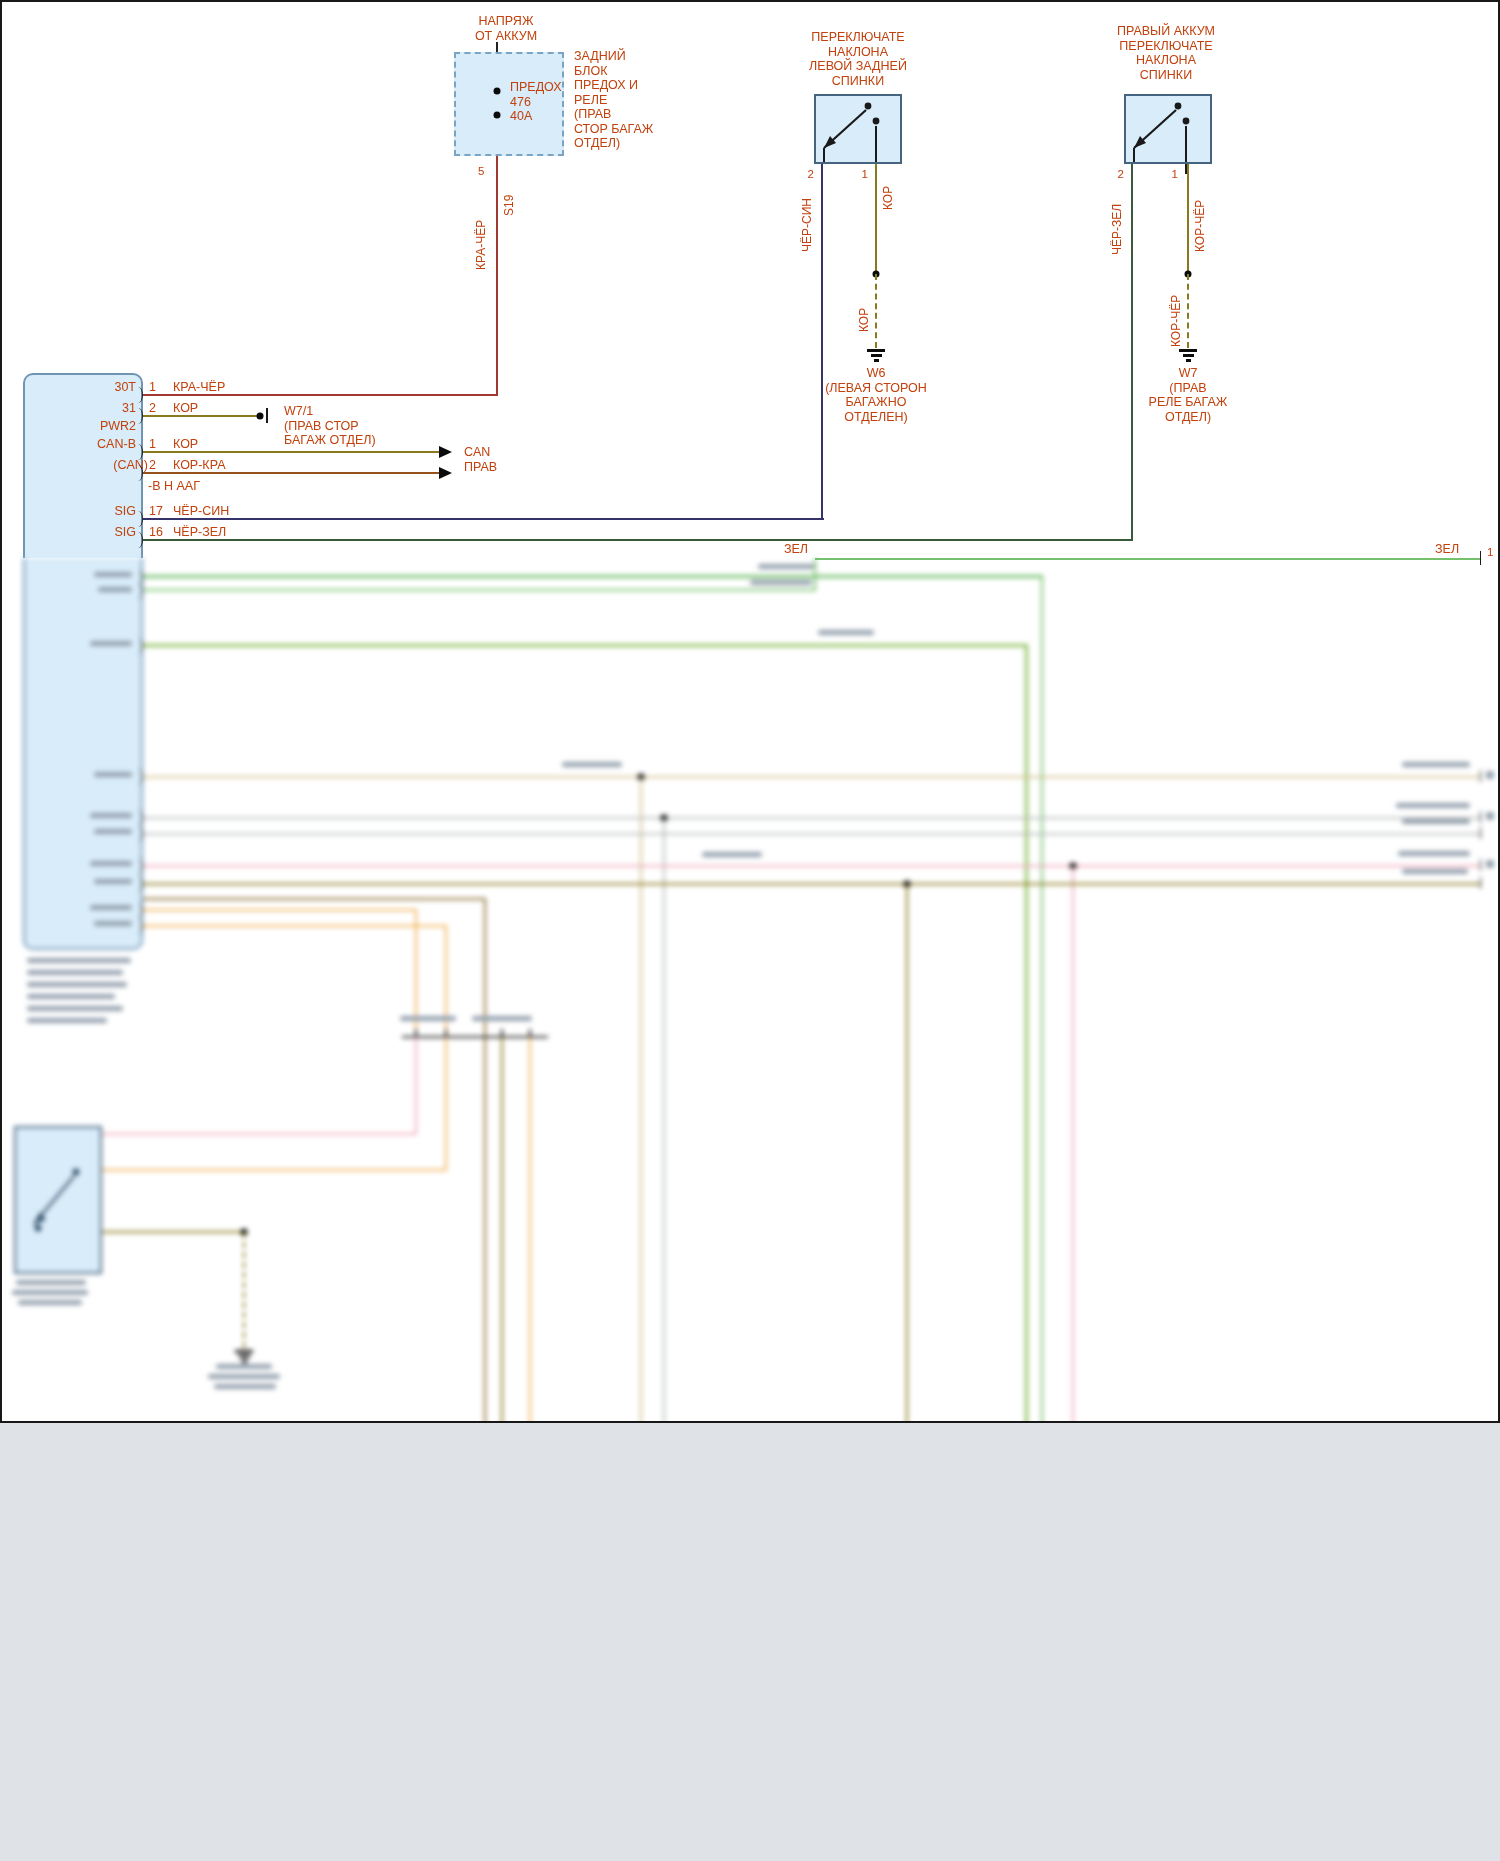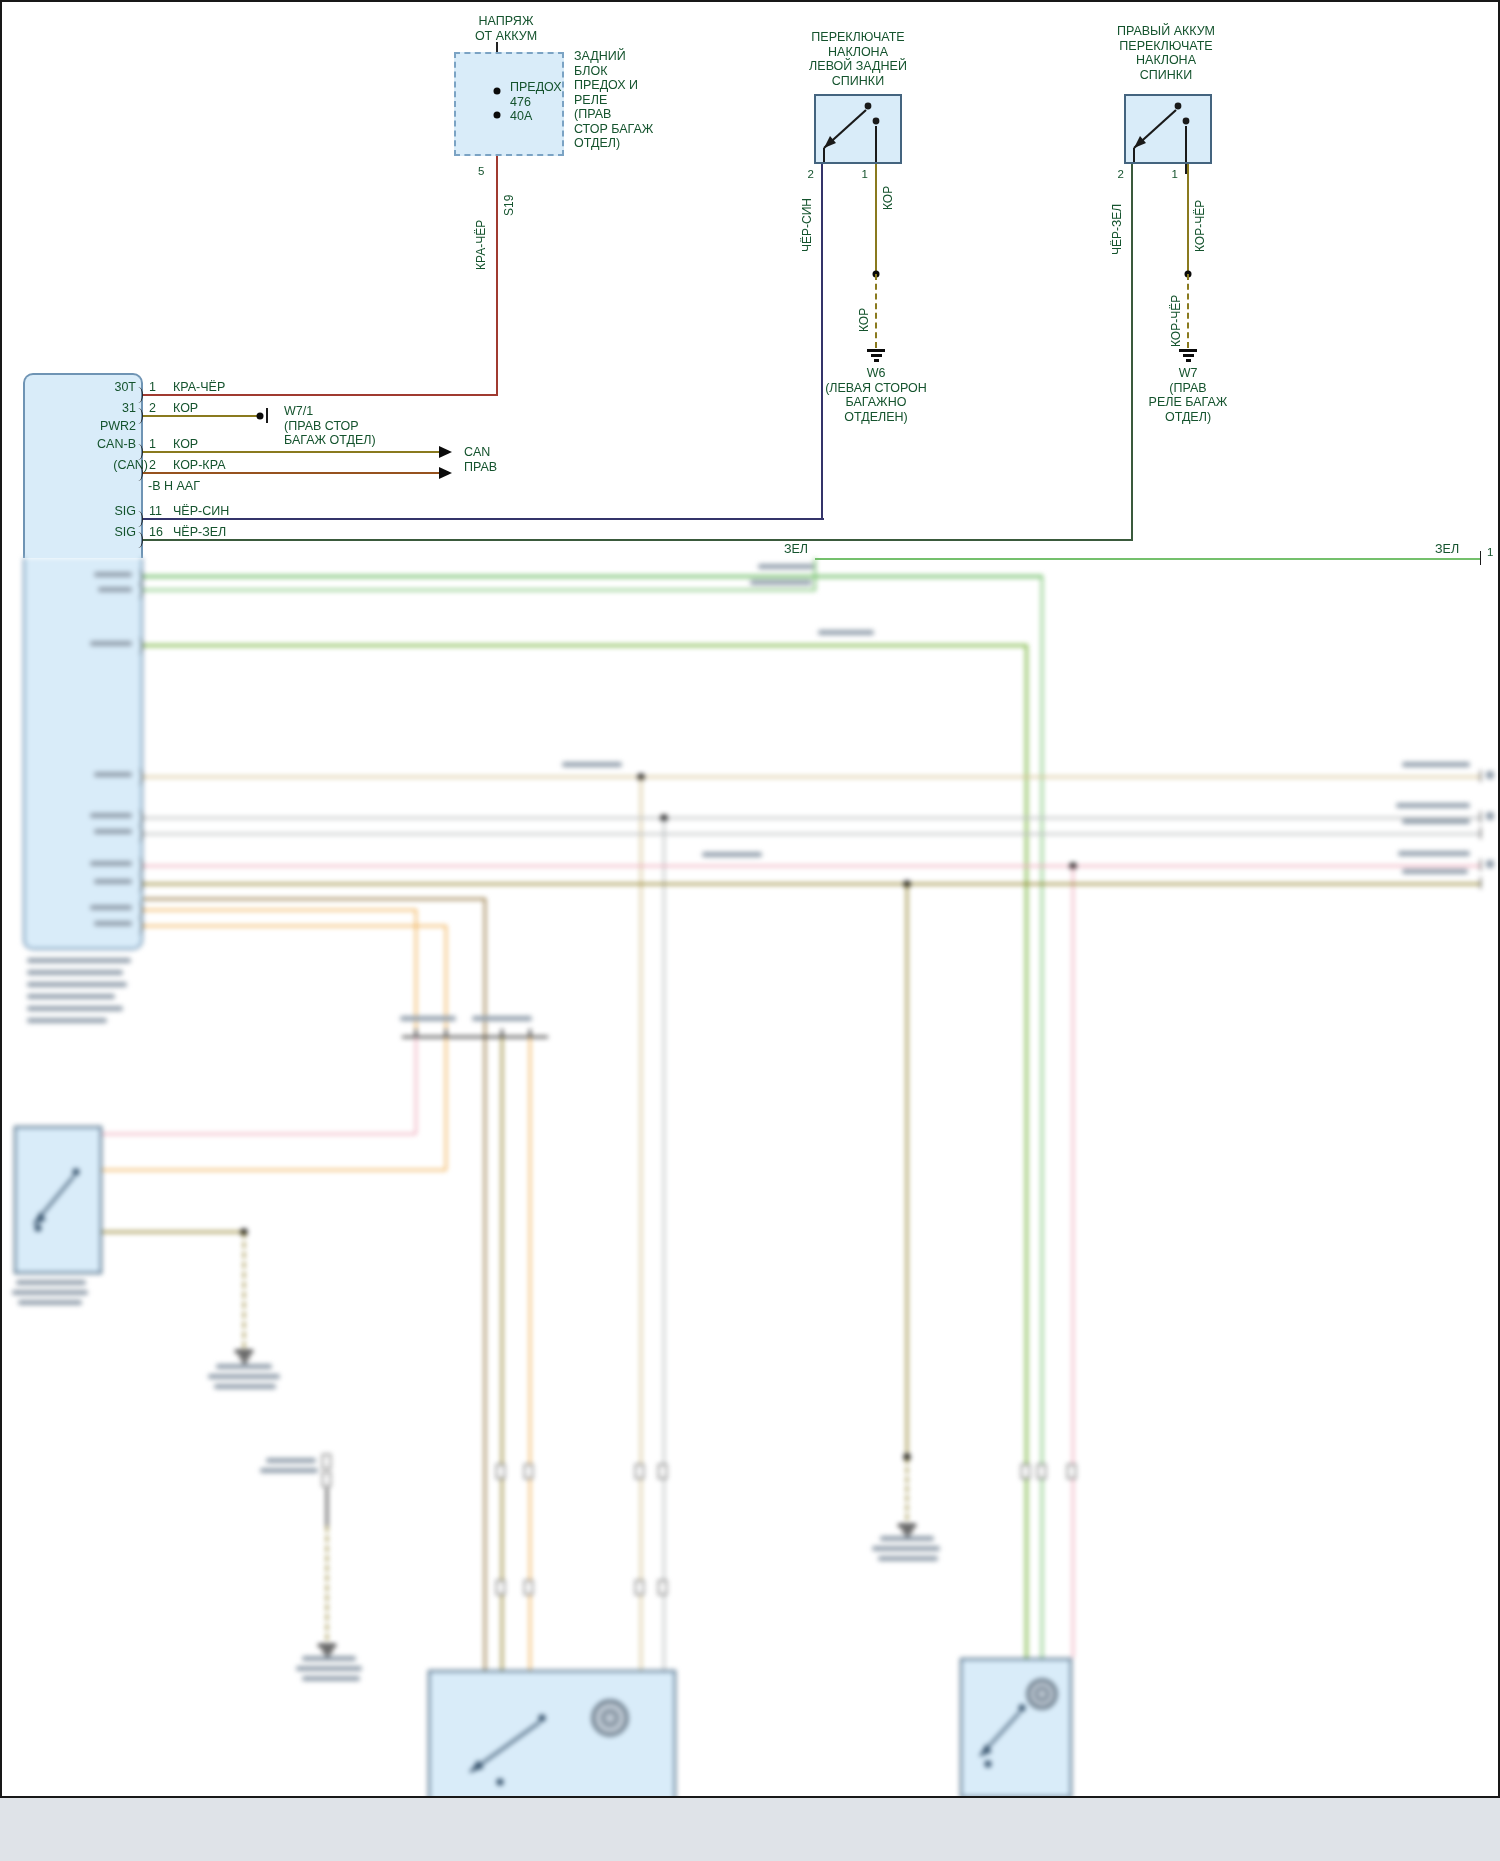--- a/index.html
+++ b/index.html
@@ -1,17 +1,17 @@
 <!DOCTYPE html>
 <html><head>
 <meta charset="utf-8">
 <style>
 *{margin:0;padding:0;box-sizing:border-box}
 html,body{background:#dfe3e8}
-.page{position:relative;width:1500px;height:1798px;margin:0 auto;background:#fff;border:2px solid #181818;overflow:hidden;font-family:"Liberation Sans","DejaVu Sans",sans-serif;color:#14532d}
+.page{position:relative;width:1500px;height:1423px;margin:0 auto;background:#fff;border:2px solid #181818;overflow:hidden;font-family:"Liberation Sans","DejaVu Sans",sans-serif;color:#c2410c}
 .lbl{position:absolute;font-size:12.5px;line-height:1.16;white-space:pre-line}
 .c{text-align:center}
 .r{text-align:right}
 .s{font-size:11.5px}
 .v{position:absolute;height:13px;line-height:13px;font-size:12px;white-space:nowrap;transform-origin:0 100%;transform:rotate(-90deg)}
 .hl{position:absolute;height:2.6px}
 .vl{position:absolute;width:2.6px}
 .box{position:absolute;background:#d9ecf9;border:2px solid #44647f}
 .fusebox{border:2.4px dashed #7ba3c4}
 .modbox{border:2px solid #6f94b4;border-radius:10px 10px 0 0;border-bottom:none}
@@ -94,21 +94,21 @@
   <div class="lbl" style="left:147px;top:456px">2</div>
   <div class="lbl" style="left:171px;top:456px">КОР-КРА</div>
   <div class="hl brd" style="left:141px;top:469.9px;width:296px"></div>
   <div class="arr" style="left:437px;top:471px"></div>
   <div class="lbl" style="left:462px;top:443px">CAN
 ПРАВ</div>
   <div class="lbl" style="left:146px;top:477px">-В Н ААГ</div>
 
   <div class="lbl r" style="left:52px;top:502px;width:82px">SIG</div>
   <div class="pbr" style="left:134px;top:517px"></div>
-  <div class="lbl" style="left:147px;top:502px">11</div>
+  <div class="lbl" style="left:147px;top:502px">17</div>
   <div class="lbl" style="left:171px;top:502px">ЧЁР-СИН</div>
   <div class="hl nvy" style="left:141px;top:515.9px;width:681px"></div>
 
   <div class="lbl r" style="left:52px;top:523px;width:82px">SIG</div>
   <div class="pbr" style="left:134px;top:538px"></div>
   <div class="lbl" style="left:147px;top:523px">16</div>
   <div class="lbl" style="left:171px;top:523px">ЧЁР-ЗЕЛ</div>
   <div class="hl dgr" style="left:141px;top:536.9px;width:990px"></div>
 
   <div class="lbl c" style="left:790px;top:28px;width:132px">ПЕРЕКЛЮЧАТЕ

